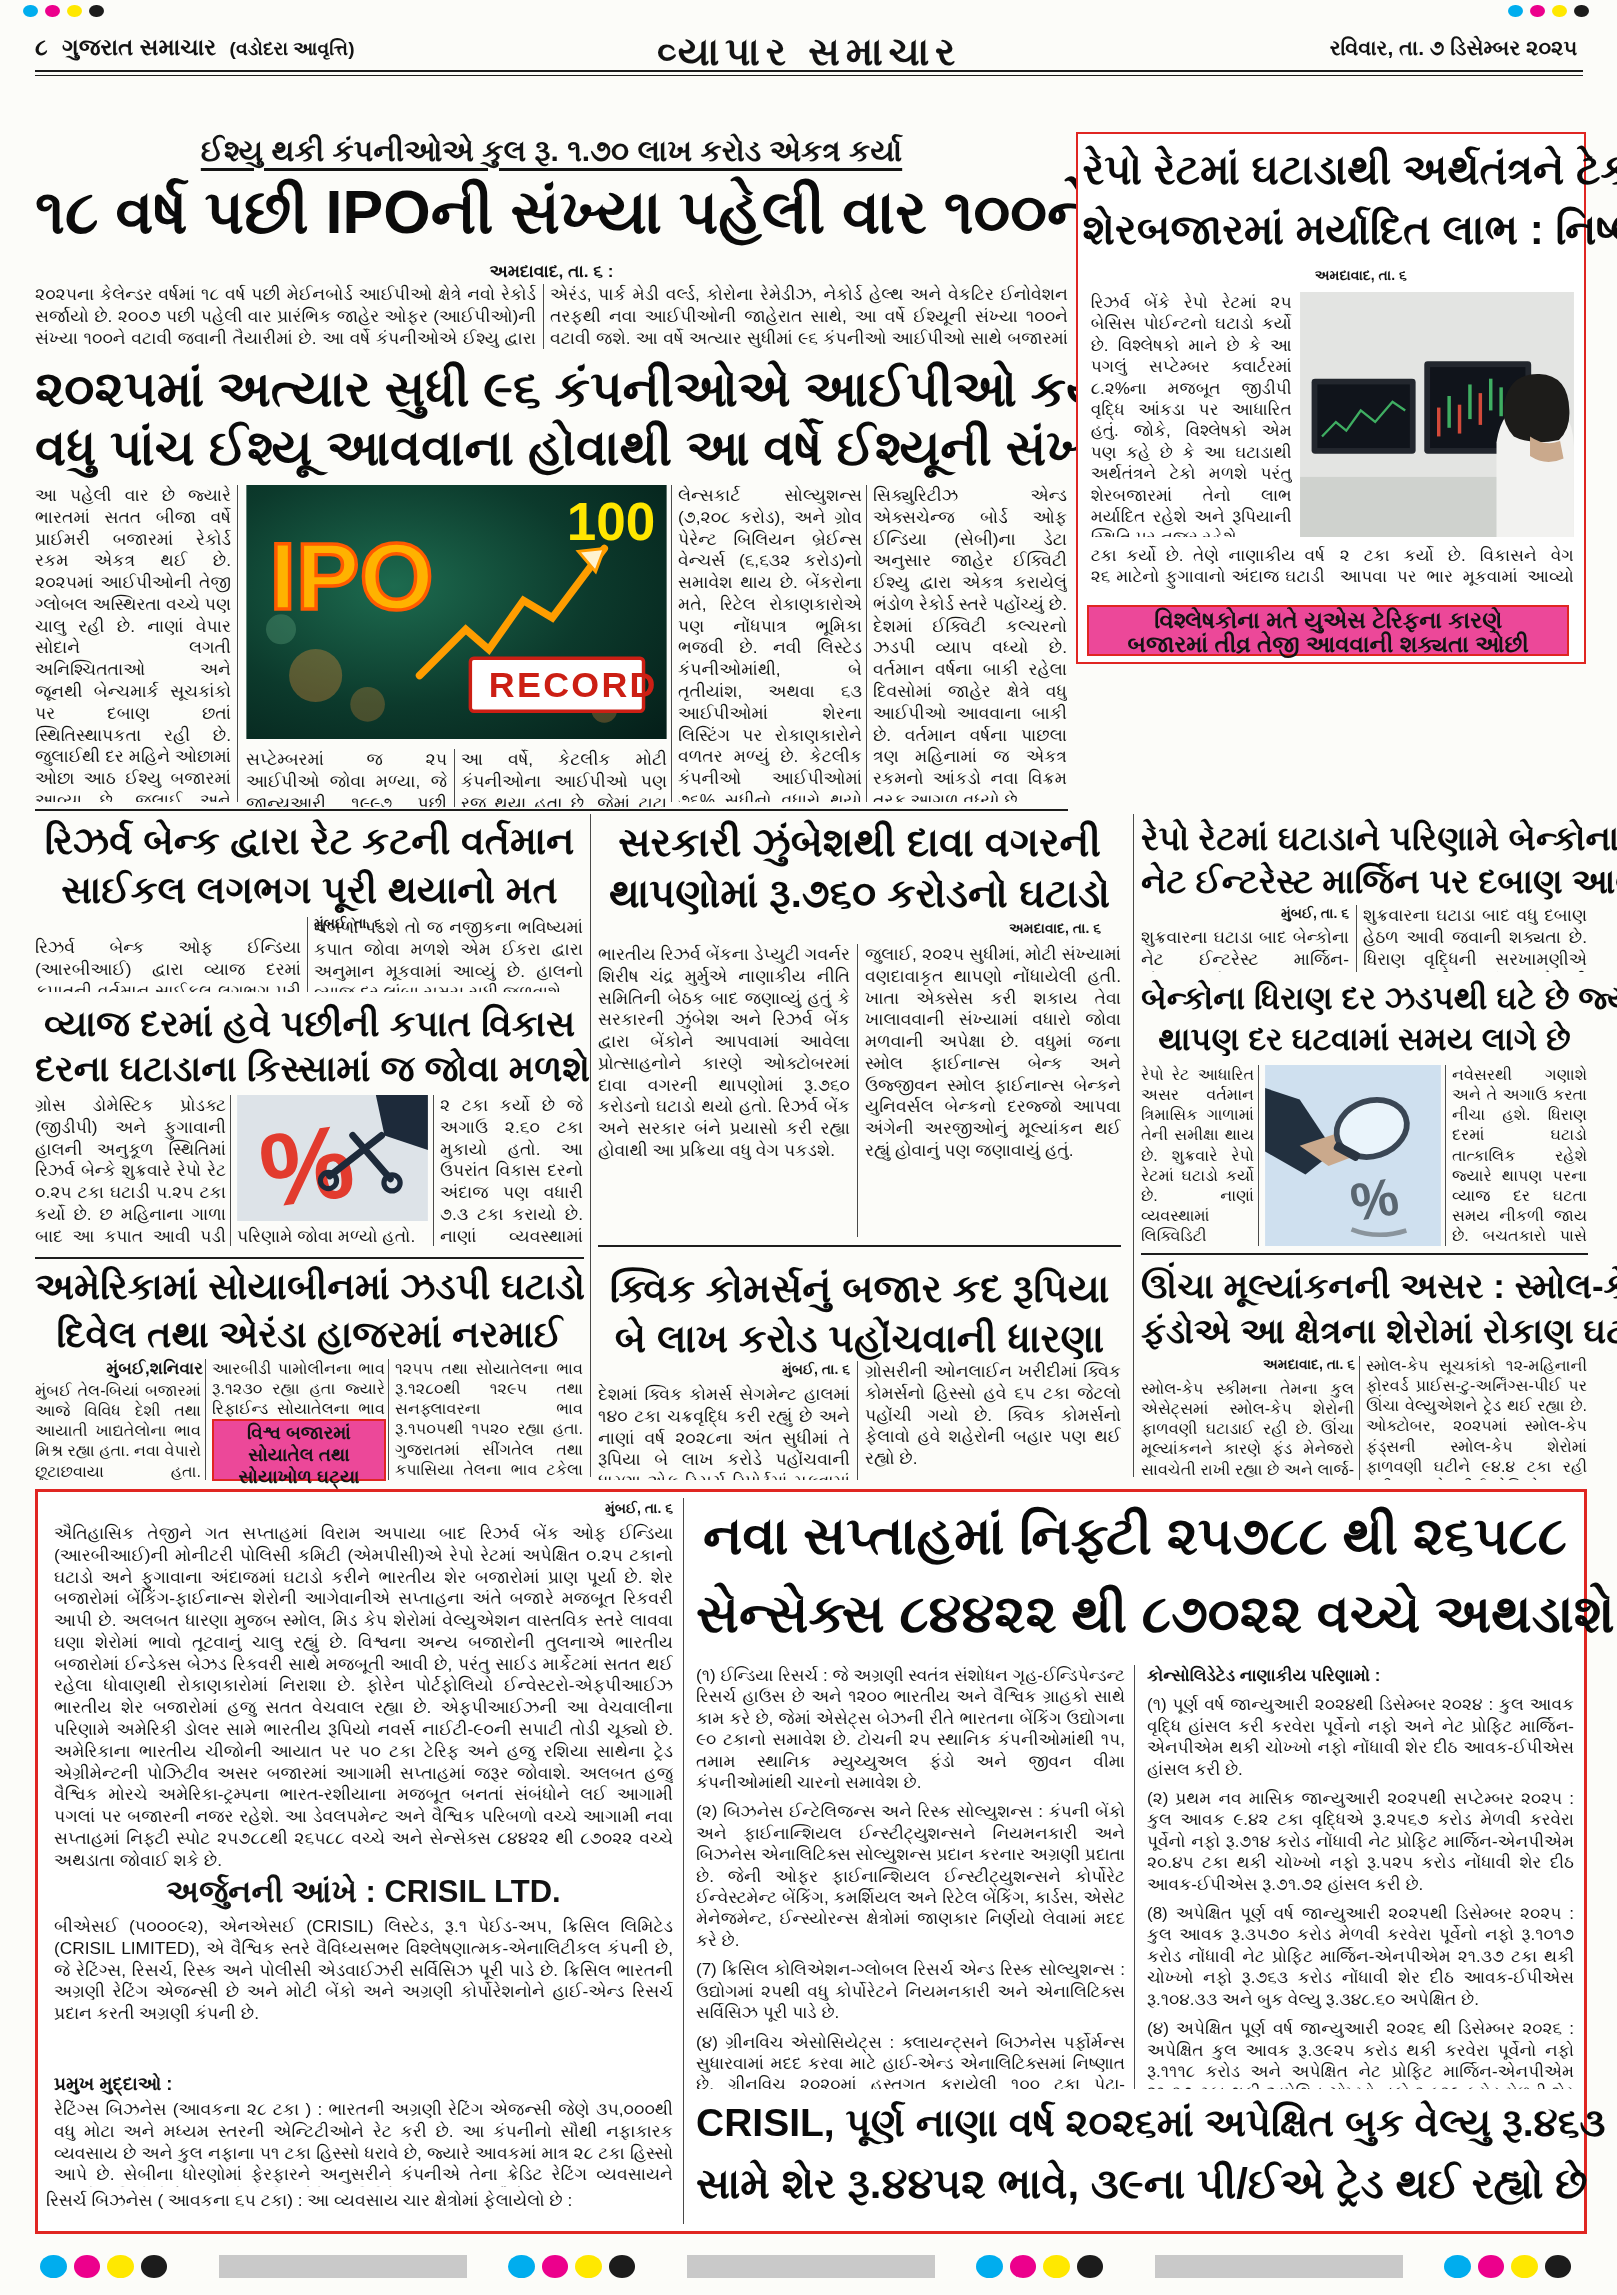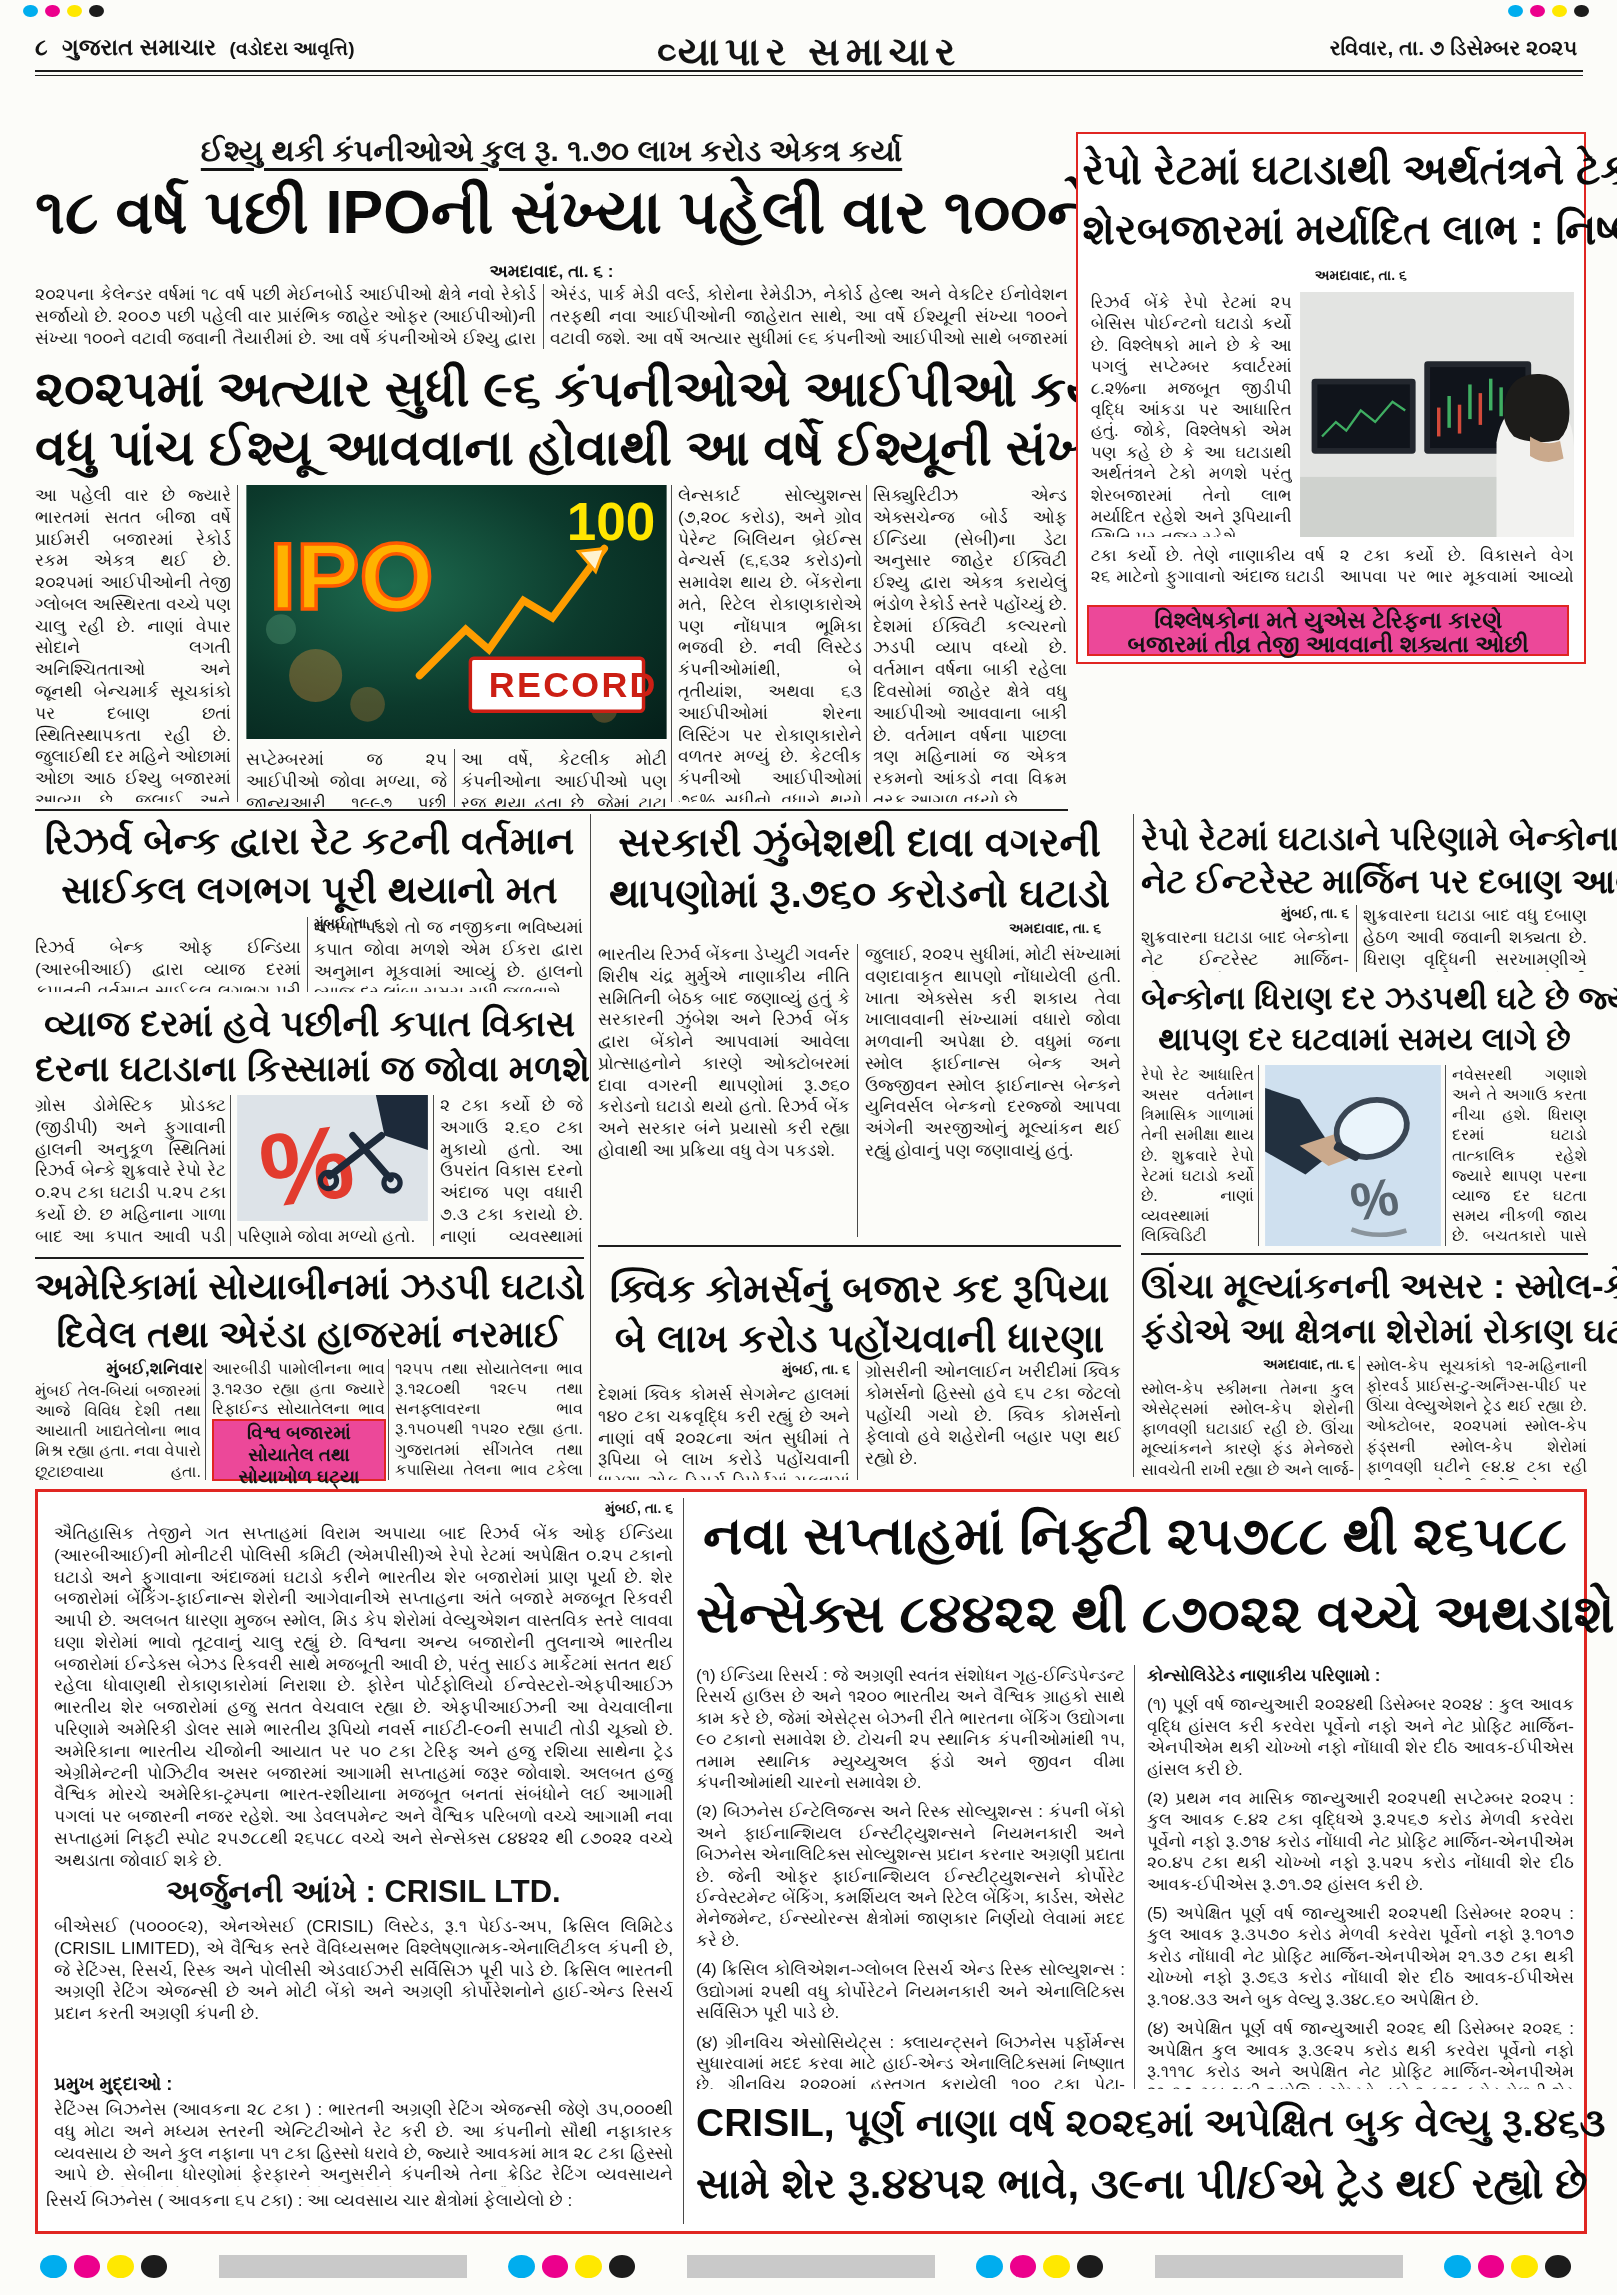--- a/index.html
+++ b/index.html
@@ -239,30 +239,30 @@
     <div class="abs col" style="left:8px;top:698px;width:619px;height:34px;">રિસર્ચ બિઝનેસ ( આવકના ૬૫ ટકા) : આ વ્યવસાય ચાર ક્ષેત્રોમાં ફેલાયેલો છે :</div>
 
     <div class="abs vr" style="left:645px;top:5.8px;height:726px;"></div>
 
     <div class="abs hl" style="left:658px;top:12.7px;width:878px;font-size:53px;">નવા સપ્તાહમાં નિફ્ટી ૨૫૭૮૮ થી ૨૬૫૮૮</div>
     <div class="abs hl" style="left:658px;top:91px;width:878px;font-size:53px;">સેન્સેક્સ ૮૪૪૨૨ થી ૮૭૦૨૨ વચ્ચે અથડાશે</div>
 
     <div class="abs col" style="left:658px;top:173px;width:429px;height:424px;font-size:17px;">
       <p class="para">(૧) ઈન્ડિયા રિસર્ચ : જે અગ્રણી સ્વતંત્ર સંશોધન ગૃહ-ઈન્ડિપેન્ડન્ટ રિસર્ચ હાઉસ છે અને ૧૨૦૦ ભારતીય અને વૈશ્વિક ગ્રાહકો સાથે કામ કરે છે, જેમાં એસેટ્સ બેઝની રીતે ભારતના બેંકિંગ ઉદ્યોગના ૯૦ ટકાનો સમાવેશ છે. ટોચની ૨૫ સ્થાનિક કંપનીઓમાંથી ૧૫, તમામ સ્થાનિક મ્યુચ્યુઅલ ફંડો અને જીવન વીમા કંપનીઓમાંથી ચારનો સમાવેશ છે.</p>
       <p class="para">(૨) બિઝનેસ ઈન્ટેલિજન્સ અને રિસ્ક સોલ્યુશન્સ : કંપની બેંકો અને ફાઈનાન્શિયલ ઈન્સ્ટીટ્યુશન્સને નિયમનકારી અને બિઝનેસ એનાલિટિક્સ સોલ્યુશન્સ પ્રદાન કરનાર અગ્રણી પ્રદાતા છે. જેની ઓફર ફાઈનાન્શિયલ ઈન્સ્ટીટ્યુશન્સને કોર્પોરેટ ઈન્વેસ્ટમેન્ટ બેંકિંગ, કમર્શિયલ અને રિટેલ બેંકિંગ, કાર્ડસ, એસેટ મેનેજમેન્ટ, ઈન્સ્યોરન્સ ક્ષેત્રોમાં જાણકાર નિર્ણયો લેવામાં મદદ કરે છે.</p>
-      <p class="para">(4) ક્રિસિલ કોલિએશન-ગ્લોબલ રિસર્ચ એન્ડ રિસ્ક સોલ્યુશન્સ : ઉદ્યોગમાં ૨૫થી વધુ કોર્પોરેટને નિયમનકારી અને એનાલિટિક્સ સર્વિસિઝ પૂરી પાડે છે.</p>
+      <p class="para">(7) ક્રિસિલ કોલિએશન-ગ્લોબલ રિસર્ચ એન્ડ રિસ્ક સોલ્યુશન્સ : ઉદ્યોગમાં ૨૫થી વધુ કોર્પોરેટને નિયમનકારી અને એનાલિટિક્સ સર્વિસિઝ પૂરી પાડે છે.</p>
       <p class="para">(૪) ગ્રીનવિચ એસોસિયેટ્સ : ક્લાયન્ટ્સને બિઝનેસ પર્ફોર્મન્સ સુધારવામાં મદદ કરવા માટે હાઈ-એન્ડ એનાલિટિક્સમાં નિષ્ણાત છે. ગ્રીનવિચ ૨૦૨૦માં હસ્તગત કરાયેલી ૧૦૦ ટકા પેટા-સબસીડિયરી કંપની છે.</p>
 
     </div>
     <div class="abs vr" style="left:1096px;top:173px;height:424px;"></div>
     <div class="abs col" style="left:1109px;top:173px;width:427px;height:424px;font-size:17px;">
       <p class="para" style="font-weight:700;">કોન્સોલિડેટેડ નાણાકીય પરિણામો :</p>
       <p class="para">(૧) પૂર્ણ વર્ષ જાન્યુઆરી ૨૦૨૪થી ડિસેમ્બર ૨૦૨૪ : કુલ આવક વૃદ્ધિ હાંસલ કરી કરવેરા પૂર્વેનો નફો અને નેટ પ્રોફિટ માર્જિન-એનપીએમ થકી ચોખ્ખો નફો નોંધાવી શેર દીઠ આવક-ઈપીએસ હાંસલ કરી છે.</p>
       <p class="para">(૨) પ્રથમ નવ માસિક જાન્યુઆરી ૨૦૨૫થી સપ્ટેમ્બર ૨૦૨૫ : કુલ આવક ૯.૪૨ ટકા વૃદ્ધિએ રૂ.૨૫૬૭ કરોડ મેળવી કરવેરા પૂર્વેનો નફો રૂ.૭૧૪ કરોડ નોંધાવી નેટ પ્રોફિટ માર્જિન-એનપીએમ ૨૦.૪૫ ટકા થકી ચોખ્ખો નફો રૂ.૫૨૫ કરોડ નોંધાવી શેર દીઠ આવક-ઈપીએસ રૂ.૭૧.૭૨ હાંસલ કરી છે.</p>
-      <p class="para">(5) અપેક્ષિત પૂર્ણ વર્ષ જાન્યુઆરી ૨૦૨૫થી ડિસેમ્બર ૨૦૨૫ : કુલ આવક રૂ.૩૫૭૦ કરોડ મેળવી કરવેરા પૂર્વેનો નફો રૂ.૧૦૧૭ કરોડ નોંધાવી નેટ પ્રોફિટ માર્જિન-એનપીએમ ૨૧.૩૭ ટકા થકી ચોખ્ખો નફો રૂ.૭૬૩ કરોડ નોંધાવી શેર દીઠ આવક-ઈપીએસ રૂ.૧૦૪.૩૩ અને બુક વેલ્યુ રૂ.૩૪૮.૬૦ અપેક્ષિત છે.</p>
+      <p class="para">(8) અપેક્ષિત પૂર્ણ વર્ષ જાન્યુઆરી ૨૦૨૫થી ડિસેમ્બર ૨૦૨૫ : કુલ આવક રૂ.૩૫૭૦ કરોડ મેળવી કરવેરા પૂર્વેનો નફો રૂ.૧૦૧૭ કરોડ નોંધાવી નેટ પ્રોફિટ માર્જિન-એનપીએમ ૨૧.૩૭ ટકા થકી ચોખ્ખો નફો રૂ.૭૬૩ કરોડ નોંધાવી શેર દીઠ આવક-ઈપીએસ રૂ.૧૦૪.૩૩ અને બુક વેલ્યુ રૂ.૩૪૮.૬૦ અપેક્ષિત છે.</p>
       <p class="para">(૪) અપેક્ષિત પૂર્ણ વર્ષ જાન્યુઆરી ૨૦૨૬ થી ડિસેમ્બર ૨૦૨૬ : અપેક્ષિત કુલ આવક રૂ.૩૯૨૫ કરોડ થકી કરવેરા પૂર્વેનો નફો રૂ.૧૧૧૮ કરોડ અને અપેક્ષિત નેટ પ્રોફિટ માર્જિન-એનપીએમ ૨૧.૩૭ ટકા થકી અપેક્ષિત ચોખ્ખો નફો રૂ.૮૩૯ કરોડ મેળવી શેર દીઠ આવક-ઈપીએસ રૂ.૧૧૪.૭૨ અને બુક વેલ્યુ રૂ.૪૬૩ અપેક્ષિત છે.</p>
 
     </div>
 
     <div class="abs hl" style="left:658px;top:608px;width:878px;font-size:39px;">CRISIL, પૂર્ણ નાણા વર્ષ ૨૦૨૬માં અપેક્ષિત બુક વેલ્યુ રૂ.૪૬૩</div>
     <div class="abs hl" style="left:658px;top:668px;width:878px;font-size:42px;">સામે શેર રૂ.૪૪૫૨ ભાવે, ૩૯ના પી/ઈએ ટ્રેડ થઈ રહ્યો છે</div>
   </div>
 
   <div class="abs" style="left:0;top:2254px;width:1617px;height:28px;">
     <div class="abs dotrow" style="left:40px;top:1.2px;">

